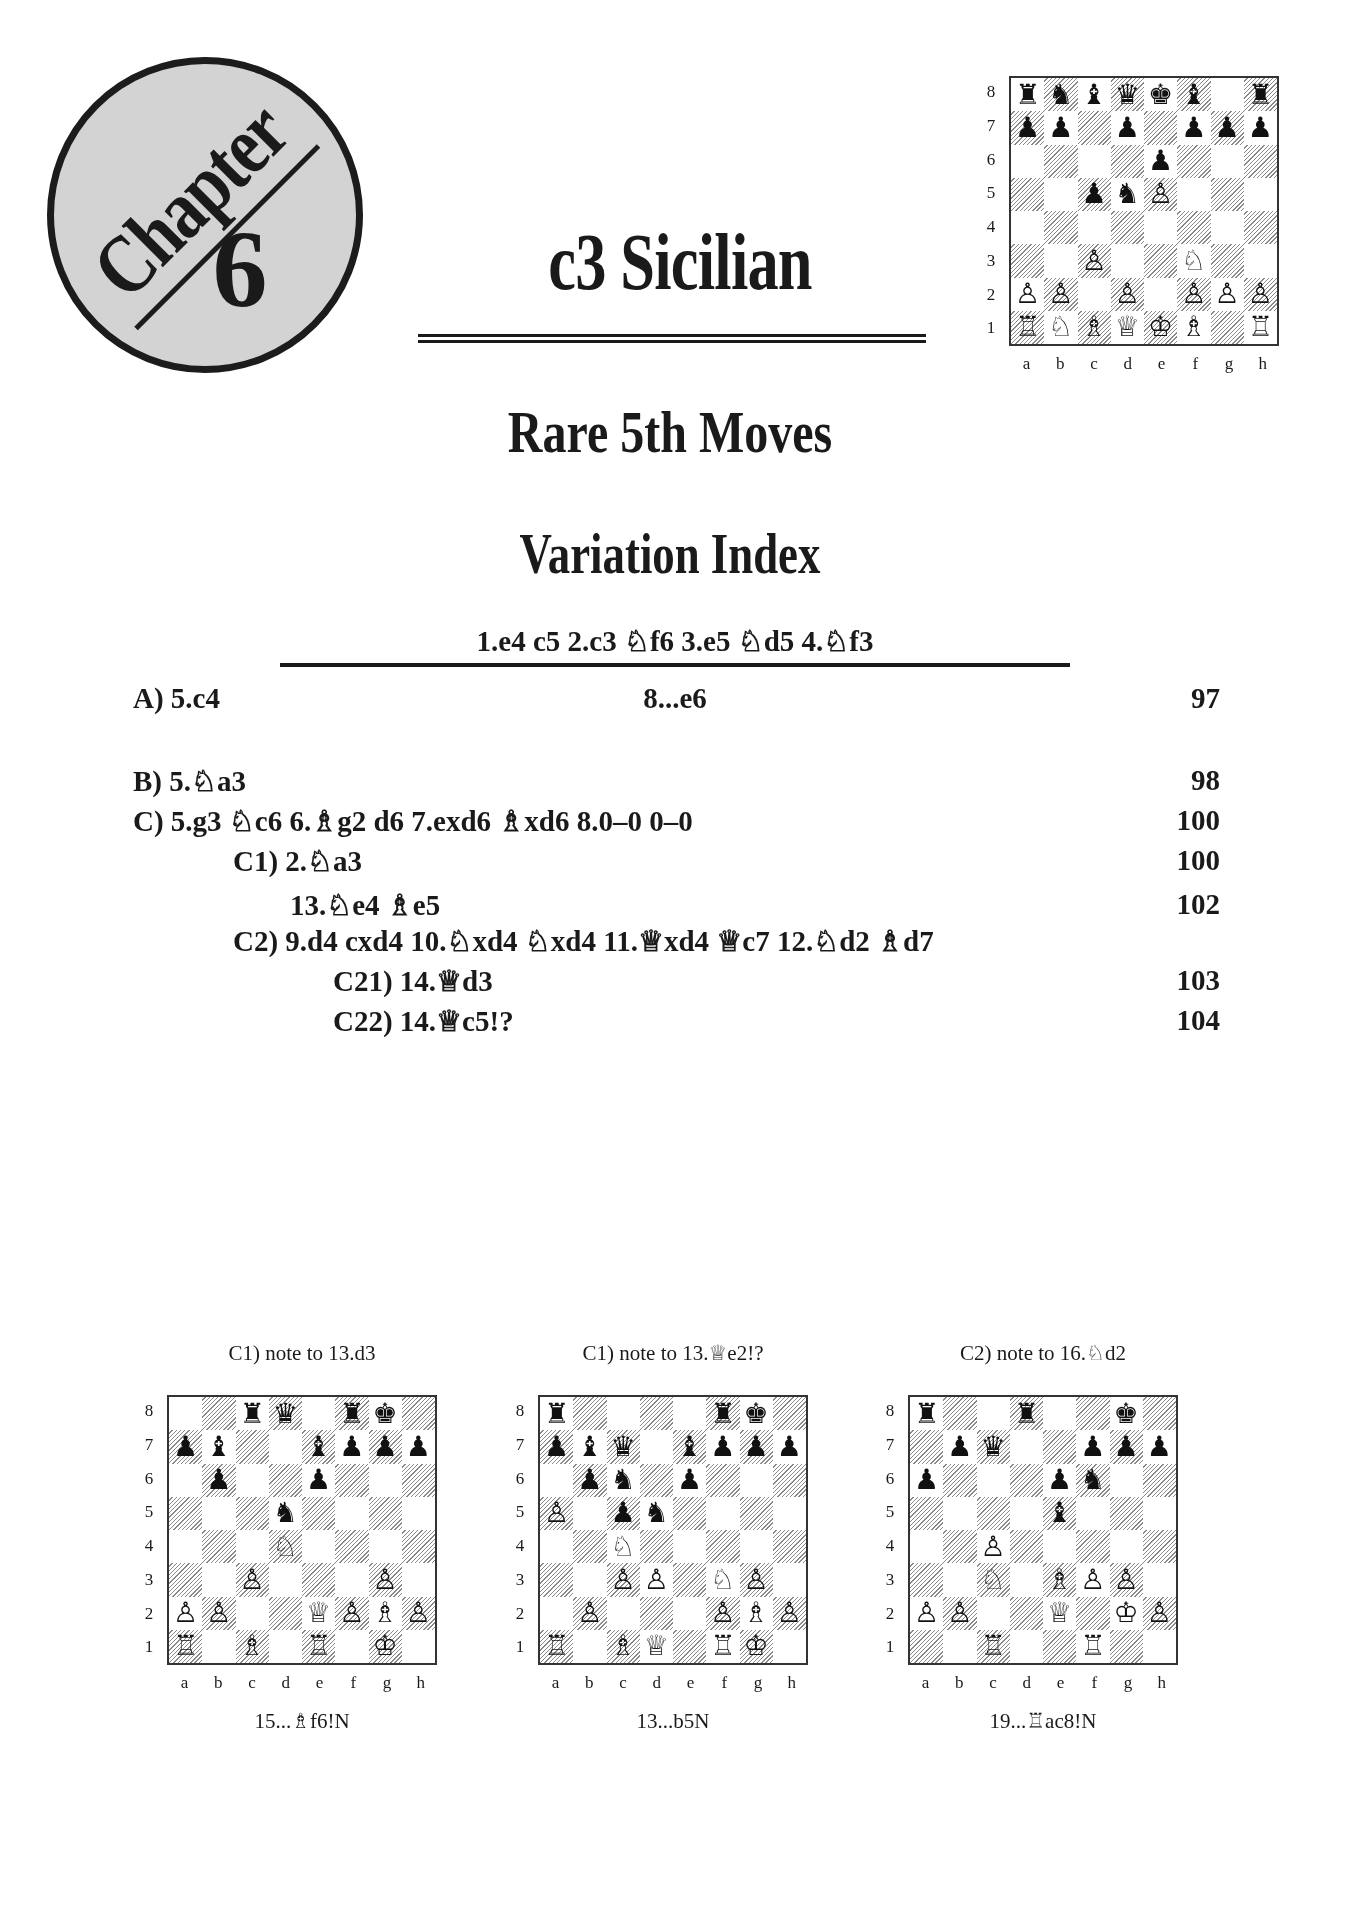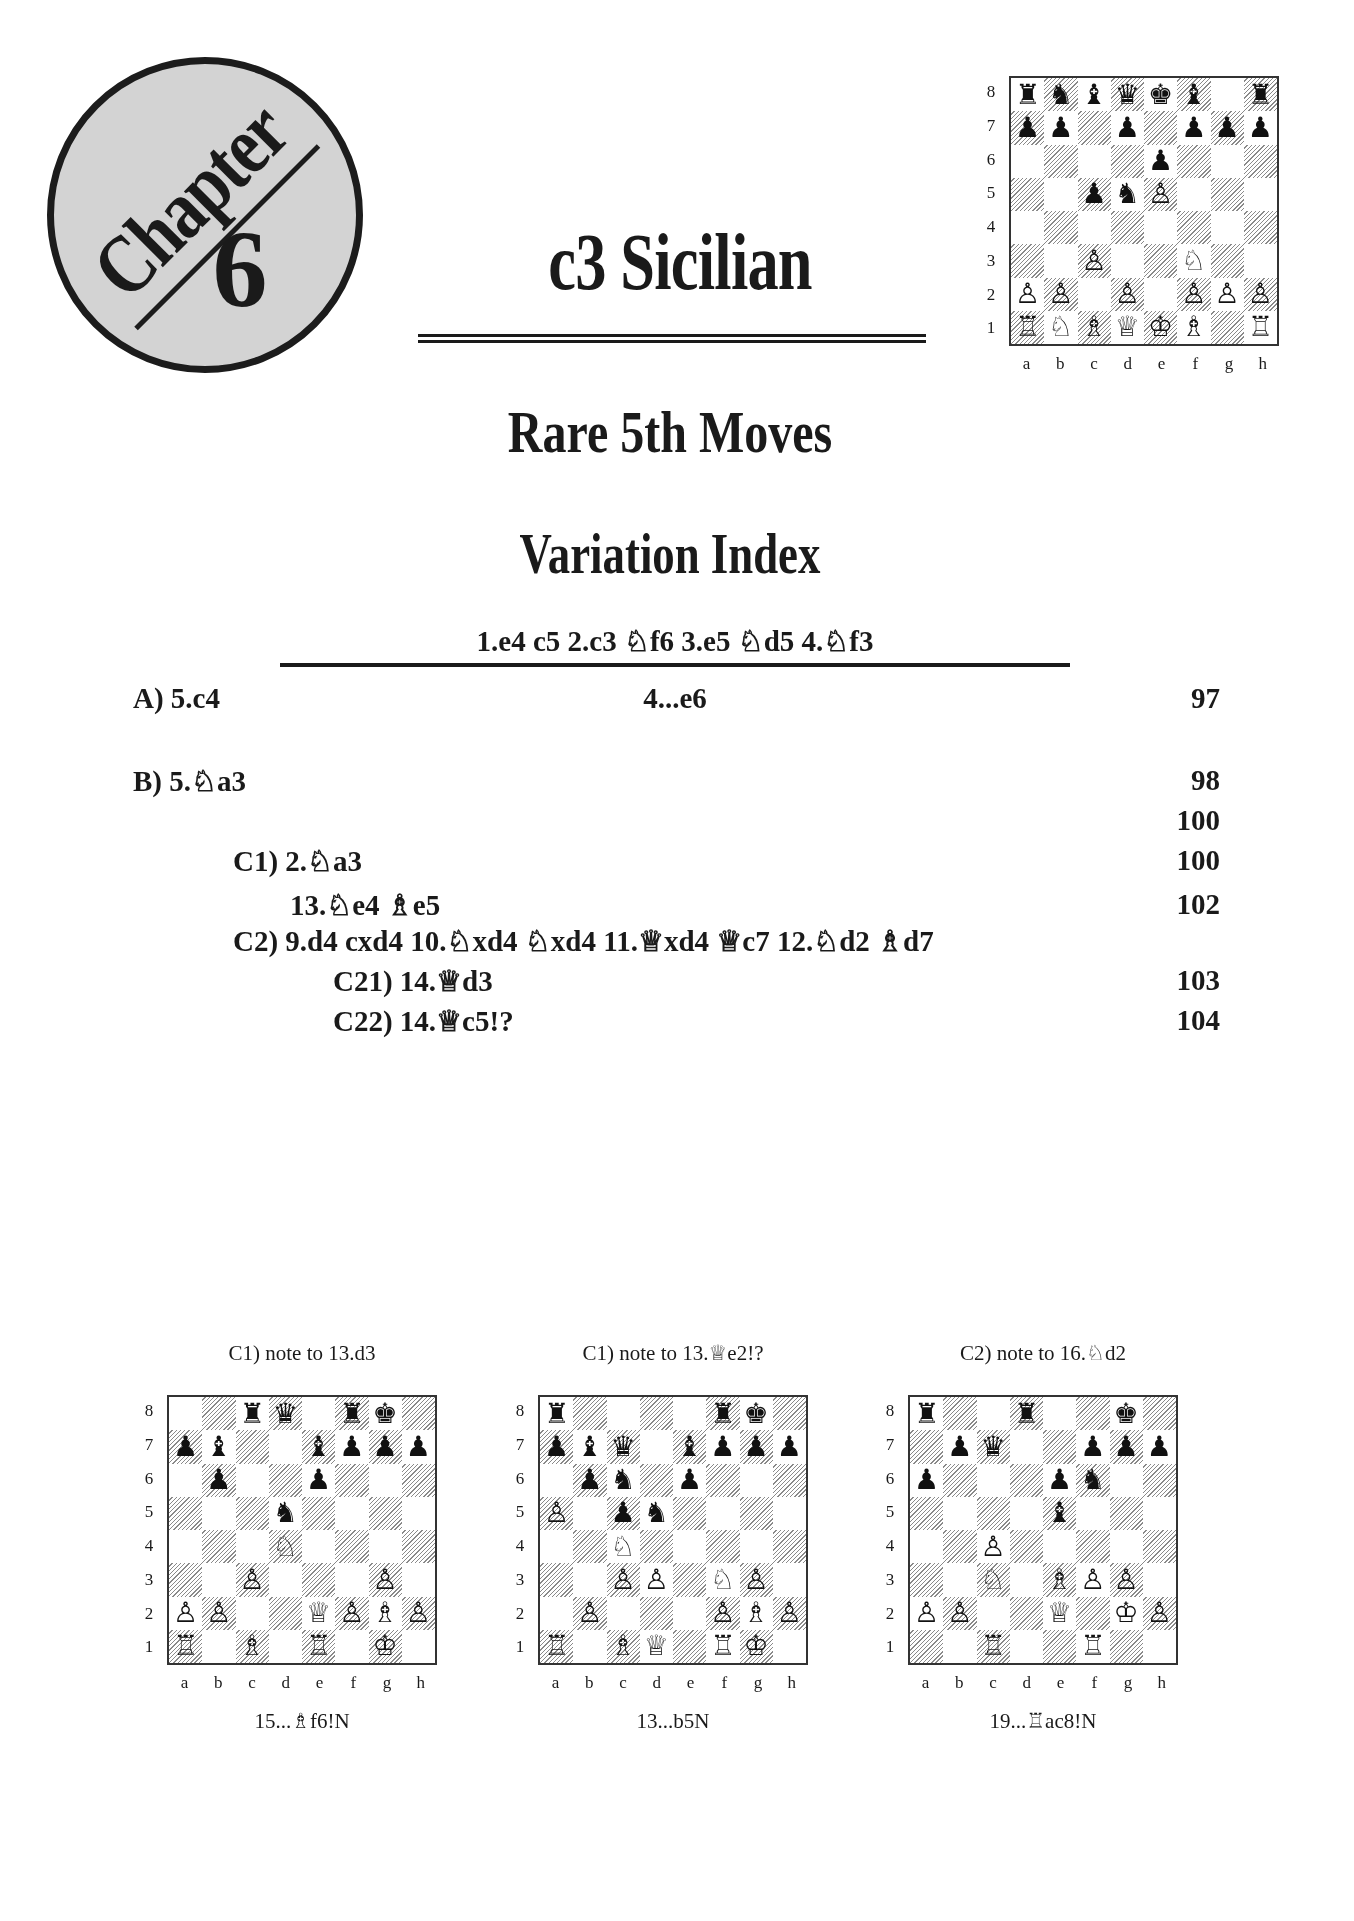--- a/index.html
+++ b/index.html
@@ -58,32 +58,33 @@
 </div>
 
 <div class="title">c3 Sicilian</div>
 <div class="dbl-line"></div>
 
 <div class="subtitle st1">Rare 5th Moves</div>
 <div class="subtitle st2">Variation Index</div>
 
 <div class="mainline">1.e4 c5 2.c3 ♘f6 3.e5 ♘d5 4.♘f3</div>
 <div class="rule"></div>
-<div class="branch">4...e6</div>
+<div class="branch">8...e6</div>
 
 <div id="index">
     <div class="idx-row" style="top: 682px;">
       <span class="move" style="left: 0px;">A) 5.c4</span>
       <span class="page">97</span>
     </div>
     <div class="idx-row" style="top: 764px;">
       <span class="move" style="left: 0px;">B) 5.♘a3</span>
       <span class="page">98</span>
     </div>
     <div class="idx-row" style="top: 804px;">
+      <span class="move" style="left: 0px;">C) 5.g3 ♘c6 6.♗g2 d6 7.exd6 ♗xd6 8.0–0 0–0</span>
       <span class="page">100</span>
     </div>
     <div class="idx-row" style="top: 844px;">
       <span class="move" style="left: 100px;">C1) 2.♘a3</span>
       <span class="page">100</span>
     </div>
     <div class="idx-row" style="top: 924px; text-decoration: underline;">
       <span class="move" style="left: 100px;">C2) 9.d4 cxd4 10.♘xd4 ♘xd4 11.♕xd4 ♕c7 12.♘d2 ♗d7</span>
       <span class="page"></span>
     </div>

